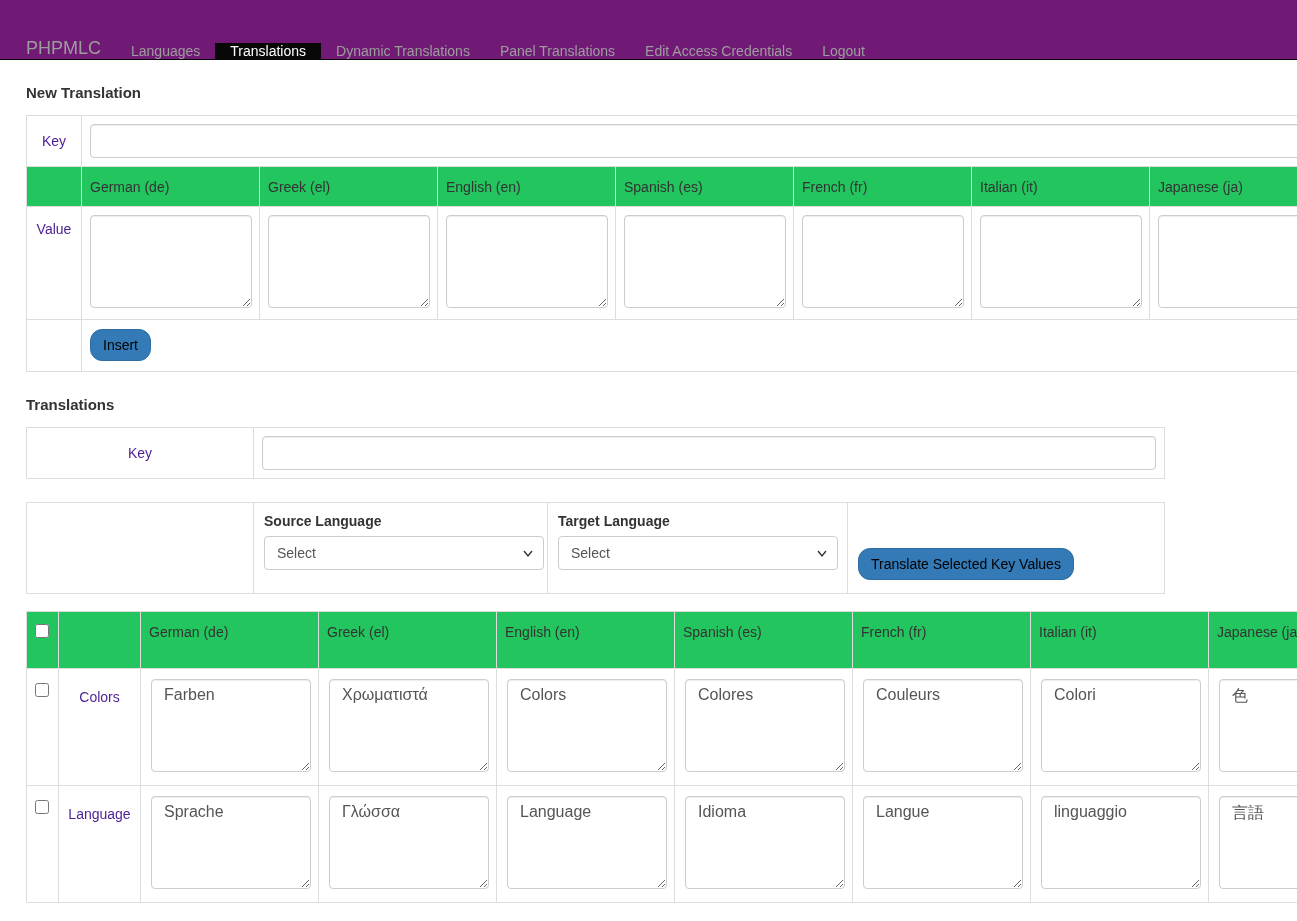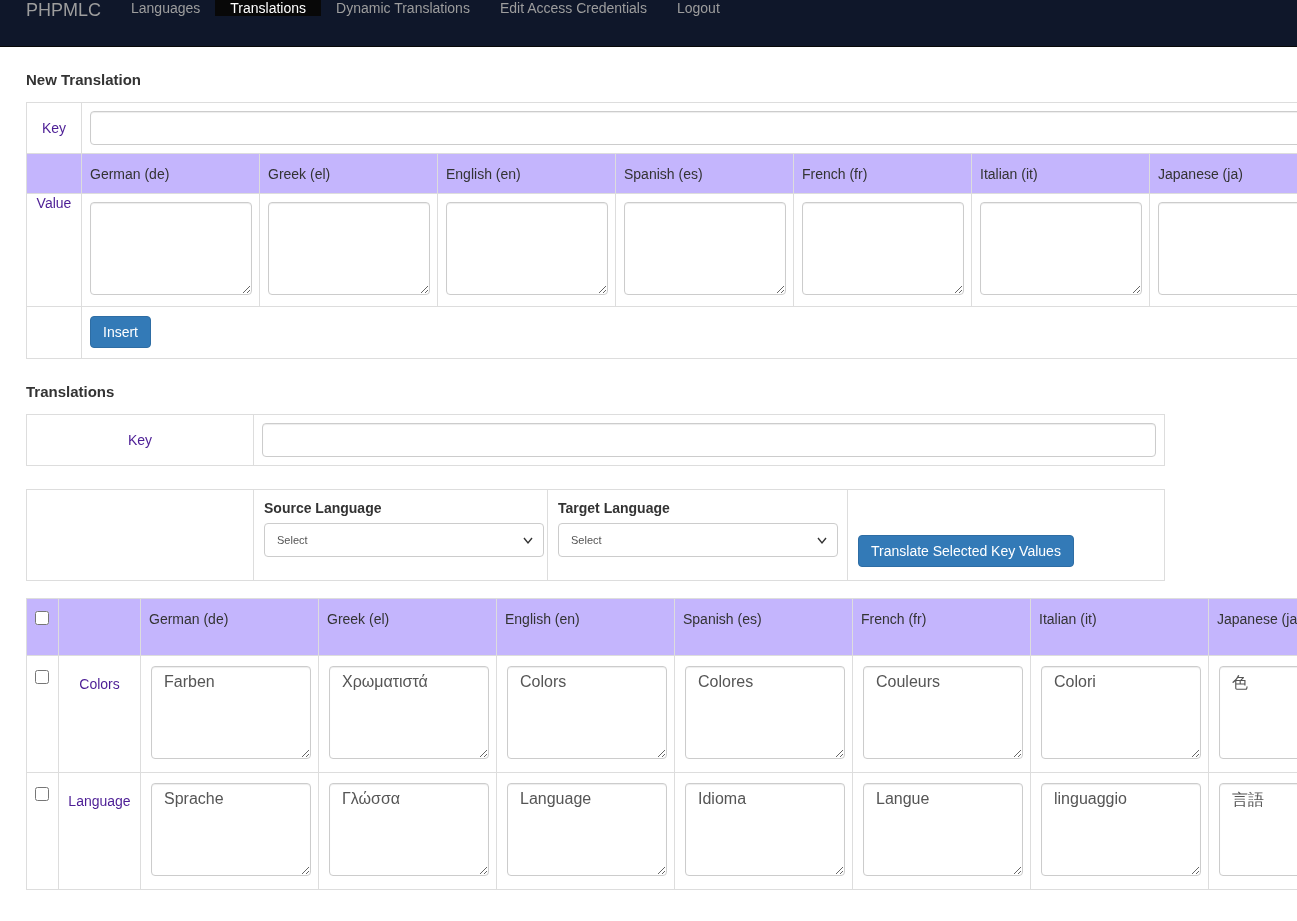--- a/index.html
+++ b/index.html
@@ -6,24 +6,24 @@
   html, body {
     width: 1297px; height: 921px;
     overflow: hidden;
     background: #fff;
     font-family: "Liberation Sans", sans-serif;
     font-size: 14px;
     color: #333;
   }
   
   .navbar {
-    height: 47px; width: 100%;
-    background: #0f172a;
+    height: 60px; width: 100%;
+    background: #701a75;
     border-bottom: 1px solid #080808;
-    display: flex; align-items: flex-start;
+    display: flex; align-items: flex-end;
     padding-left: 11px;
   }
   .navbar .brand {
     display: flex; align-items: center;
     padding: 0 15px;
     font-size: 18px; color: #9d9d9d;
     text-decoration: none;
   }
   .navbar .nav-item {
     display: flex; align-items: center;
@@ -39,28 +39,28 @@
   .section-heading {
     font-size: 15px; font-weight: 700; color: #333;
     margin-top: 24px; margin-bottom: 14px;
   }
   
   table { border-collapse: collapse; table-layout: fixed; }
   td, th { border: 1px solid #ddd; vertical-align: top; padding: 8px; font-weight: normal; text-align: left; }
   th.label-cell, td.label-cell {
     font-weight: 400; text-align: center; color: #4c1d95;
   }
-  .lang-head th { background: #c4b5fd; color: #333; }
+  .lang-head th { background: #22c55e; color: #333; }
   
   .t1 { width: 1301px; }
   .t1 .key-row { height: 48px; }
   .t1 .key-row .label-cell { vertical-align: middle; }
   .t1 .lang-head th { height: 40px; vertical-align: middle; }
   .t1 .value-row { height: 109px; }
-  .t1 .value-row .label-cell { padding-top: 1px; }
+  .t1 .value-row .label-cell { padding-top: 14px; }
   .t1 .insert-row td { height: 52px; padding: 9px 8px; }
   
   .t2 { width: 1138px; }
   .t2 .key-row { height: 48px; }
   .t2 .key-row .label-cell { vertical-align: middle; }
   .t2 .btn-row td { height: 55px; padding: 11px 8px; }
   
   .t3 { width: 1138px; margin-top: 23px; }
   .t3 td { height: 91px; padding: 10px; }
   .t3 .field-label { font-weight: 700; margin-bottom: 7px; }
@@ -87,51 +87,52 @@
     font-size: 16px; color: #555;
     font-family: "Liberation Sans", sans-serif;
     border: 1px solid #ccc; border-radius: 4px;
     box-shadow: inset 0 1px 1px rgba(0,0,0,.075);
     resize: both; outline: none; background: #fff;
   }
   .t4 textarea { width: 160px; }
   .btn {
     display: inline-block;
     background: #337ab7; border: 1px solid #2e6da4;
-    color: #ffffff; font-size: 14px;
-    font-family: "Liberation Sans", sans-serif;
-    padding: 7px 12px; border-radius: 4px;
+    color: #000000; font-size: 14px;
+    font-family: "Liberation Sans", sans-serif;
+    padding: 7px 12px; border-radius: 12px;
     cursor: pointer;
   }
   .select-wrap { position: relative; width: 280px; }
   select {
     -webkit-appearance: none; appearance: none;
     width: 100%; height: 34px;
     padding: 6px 12px;
-    font-size: 11px; color: #555;
+    font-size: 14px; color: #555;
     font-family: "Liberation Sans", sans-serif;
     border: 1px solid #ccc; border-radius: 4px;
     background: #fff; outline: none;
   }
   .select-wrap .chev {
     position: absolute; right: 10px; top: 10px;
     pointer-events: none; color: #333;
   }
   input[type="checkbox"] {
     width: 14px; height: 14px; margin: 0;
   }
 </style>
 </head>
 <body>
 
 <nav class="navbar">
   <a class="brand">PHPMLC</a>
   <a class="nav-item">Languages</a>
   <a class="nav-item active">Translations</a>
   <a class="nav-item">Dynamic Translations</a>
+  <a class="nav-item">Panel Translations</a>
   <a class="nav-item">Edit Access Credentials</a>
   <a class="nav-item">Logout</a>
 </nav>
 
 <div class="page">
 
   <div class="section-heading">New Translation</div>
 
   <table class="t1">
     <colgroup>

